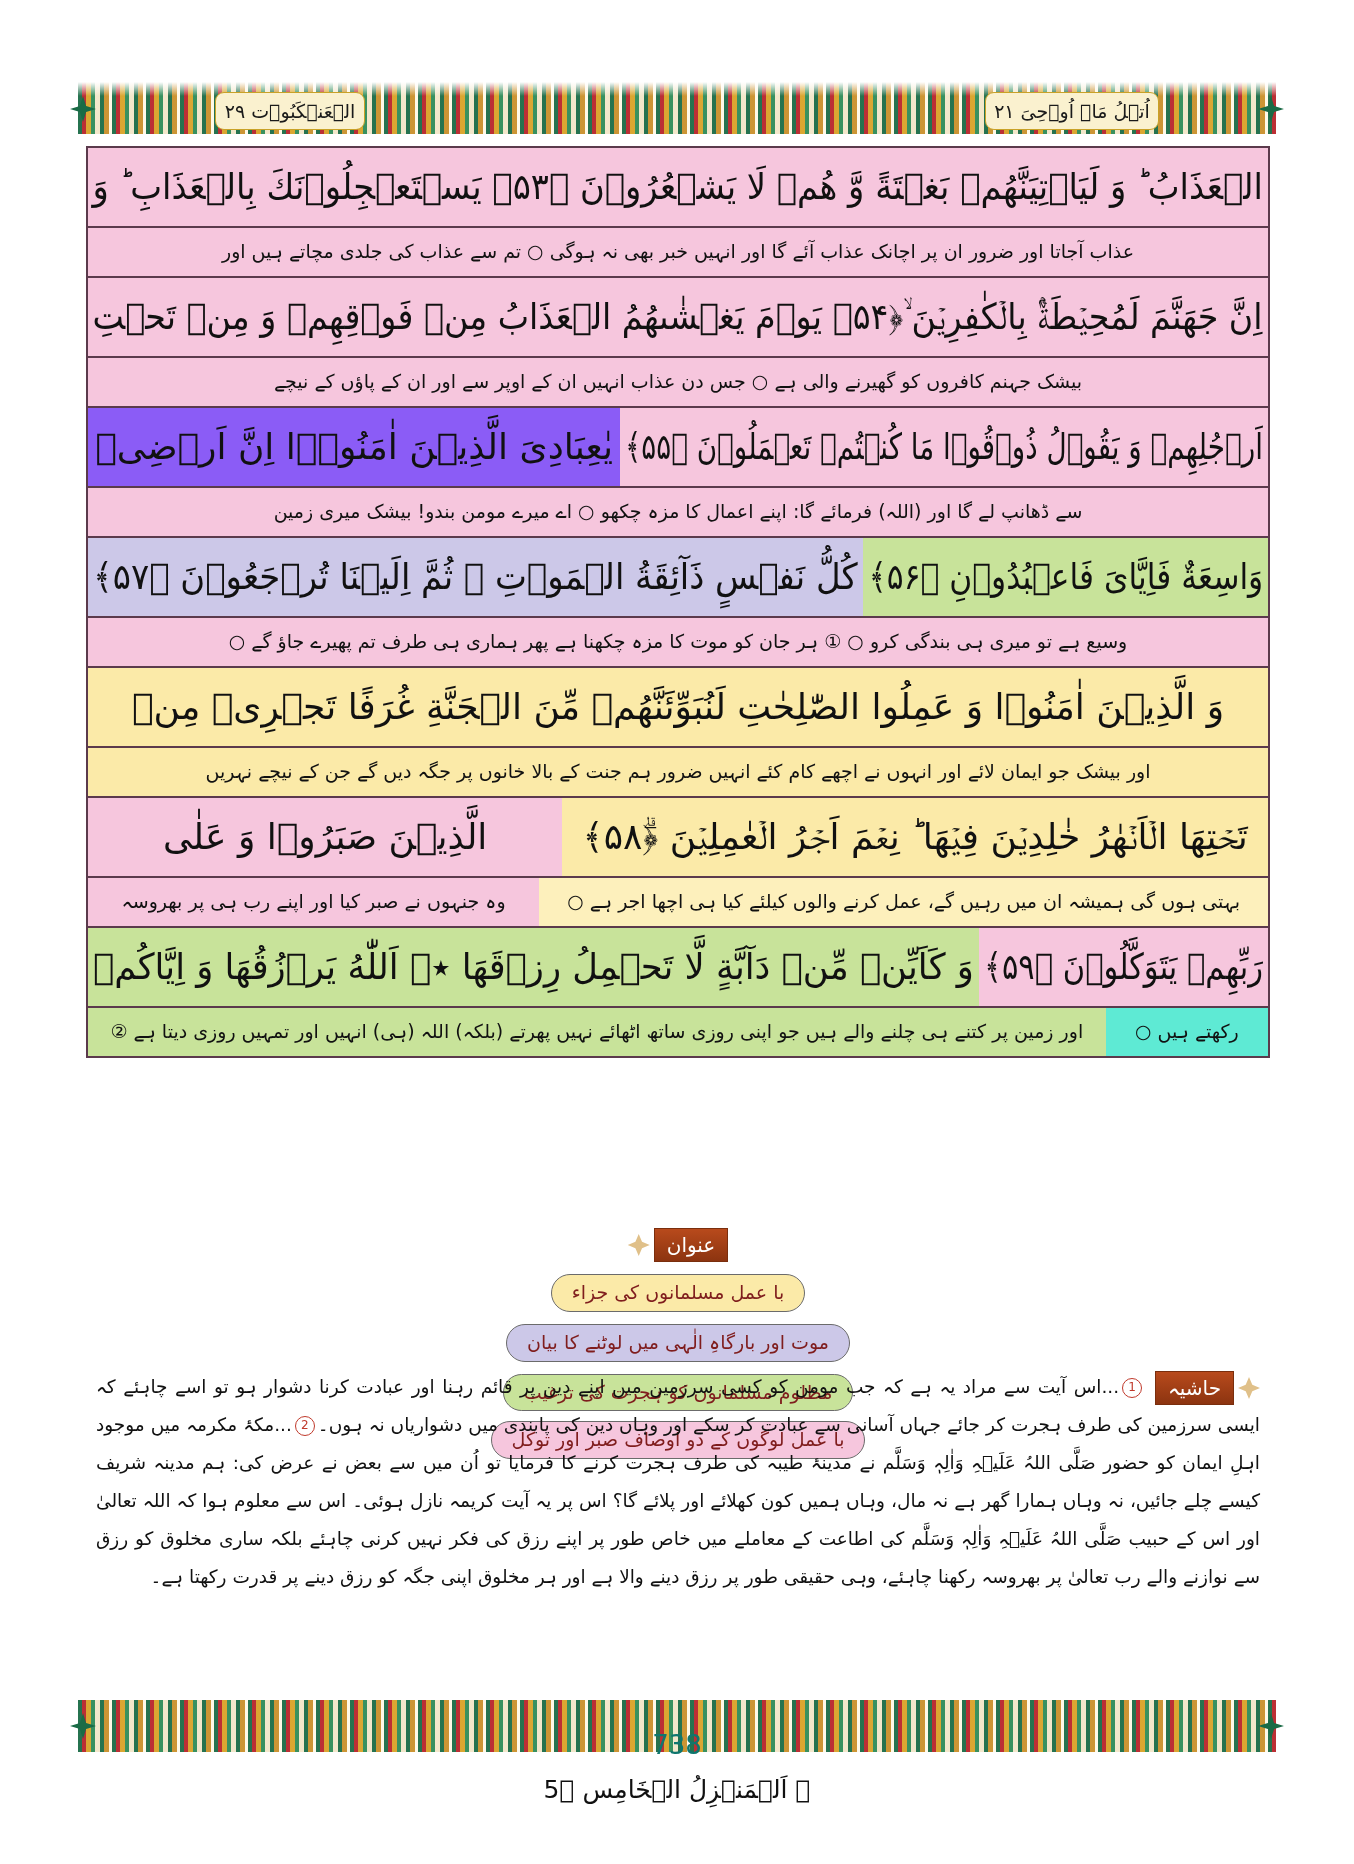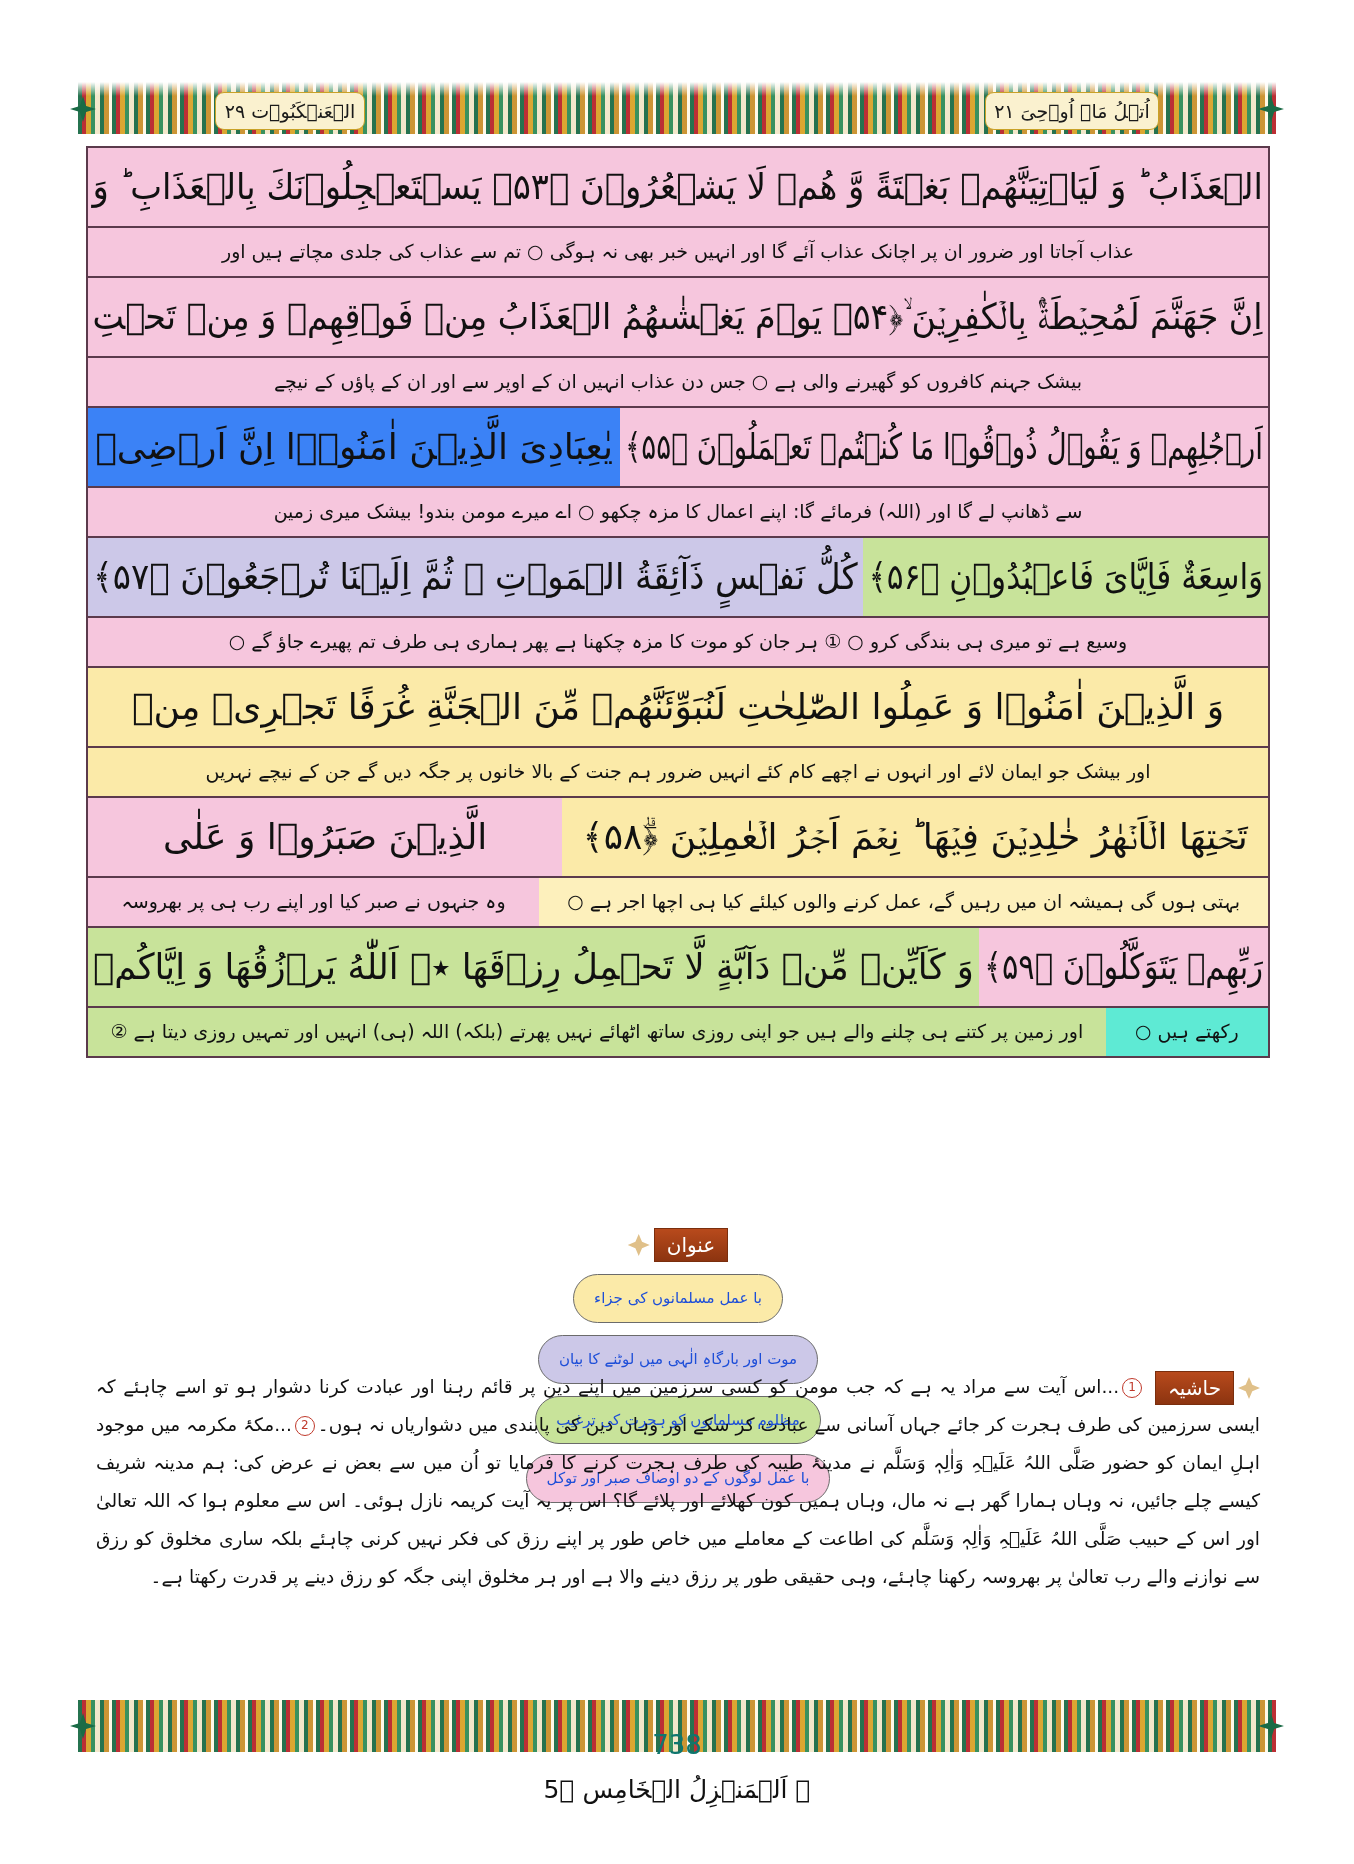--- a/index.html
+++ b/index.html
@@ -123,25 +123,25 @@
     top: 1228px;
     display: flex; flex-direction: column; align-items: center; gap: 10px;
   }
   .topic-line {
     display: flex; flex-direction: column; align-items: center; justify-content: center;
     gap: 12px; width: 100%;
   }
   .pill {
     border: 1.6px solid #6b6b6b;
     border-radius: 26px;
-    padding: 14px 20px;
-    font-family: "DejaVu Sans", "Liberation Sans", sans-serif;
-    font-size: 15px;
-    direction: rtl;
-    color: #1d4ed8;
+    padding: 6px 20px;
+    font-family: "DejaVu Sans", "Liberation Sans", sans-serif;
+    font-size: 19px;
+    direction: rtl;
+    color: #7f1d1d;
     white-space: nowrap;
     line-height: 1.25;
   }
   .pill.green { background: #c8e39a; }
   .pill.lav   { background: #ccc8e8; }
   .pill.yellow{ background: #fbeaa8; }
   .pill.pink  { background: #f6c6dd; }
 
   .label-tag {
     background: linear-gradient(#b84a1c, #8c3410);
@@ -234,21 +234,21 @@
       </div>
       <div class="row row-trans">
         <div class="seg" style="background: rgb(246, 198, 221); flex: 1 1 0px;">
           <div class="urdu">بیشک جہنم کافروں کو گھیرنے والی ہے ○ جس دن عذاب انہیں ان کے اوپر سے اور ان کے پاؤں کے نیچے</div>
         </div>
       </div>
       <div class="row row-ayah">
         <div class="seg" style="background: rgb(246, 198, 221); flex: 55 1 0px;">
           <div class="ayah" style="transform: scaleX(0.772397); transform-origin: center center;">اَرۡجُلِهِمۡ وَ یَقُوۡلُ ذُوۡقُوۡا مَا كُنۡتُمۡ تَعۡمَلُوۡنَ ﴿۵۵﴾</div>
         </div>
-        <div class="seg" style="background: #3b82f6; flex: 45 1 0px; justify-content: center;">
+        <div class="seg" style="background: #8b5cf6; flex: 45 1 0px; justify-content: center;">
           <div class="ayah">یٰعِبَادِیَ الَّذِیۡنَ اٰمَنُوۡۤا اِنَّ اَرۡضِیۡ</div>
         </div>
       </div>
       <div class="row row-trans">
         <div class="seg" style="background: rgb(246, 198, 221); flex: 1 1 0px;">
           <div class="urdu">سے ڈھانپ لے گا اور (اللہ) فرمائے گا: اپنے اعمال کا مزہ چکھو ○ اے میرے مومن بندو! بیشک میری زمین</div>
         </div>
       </div>
       <div class="row row-ayah">
         <div class="seg" style="background: rgb(200, 227, 154); flex: 34 1 0px;">

